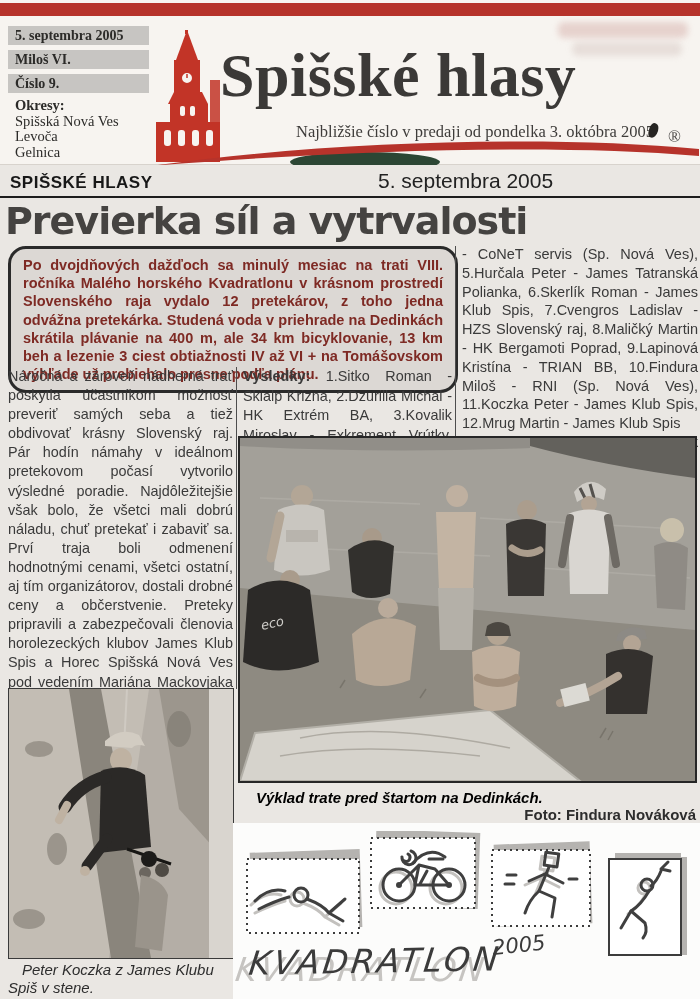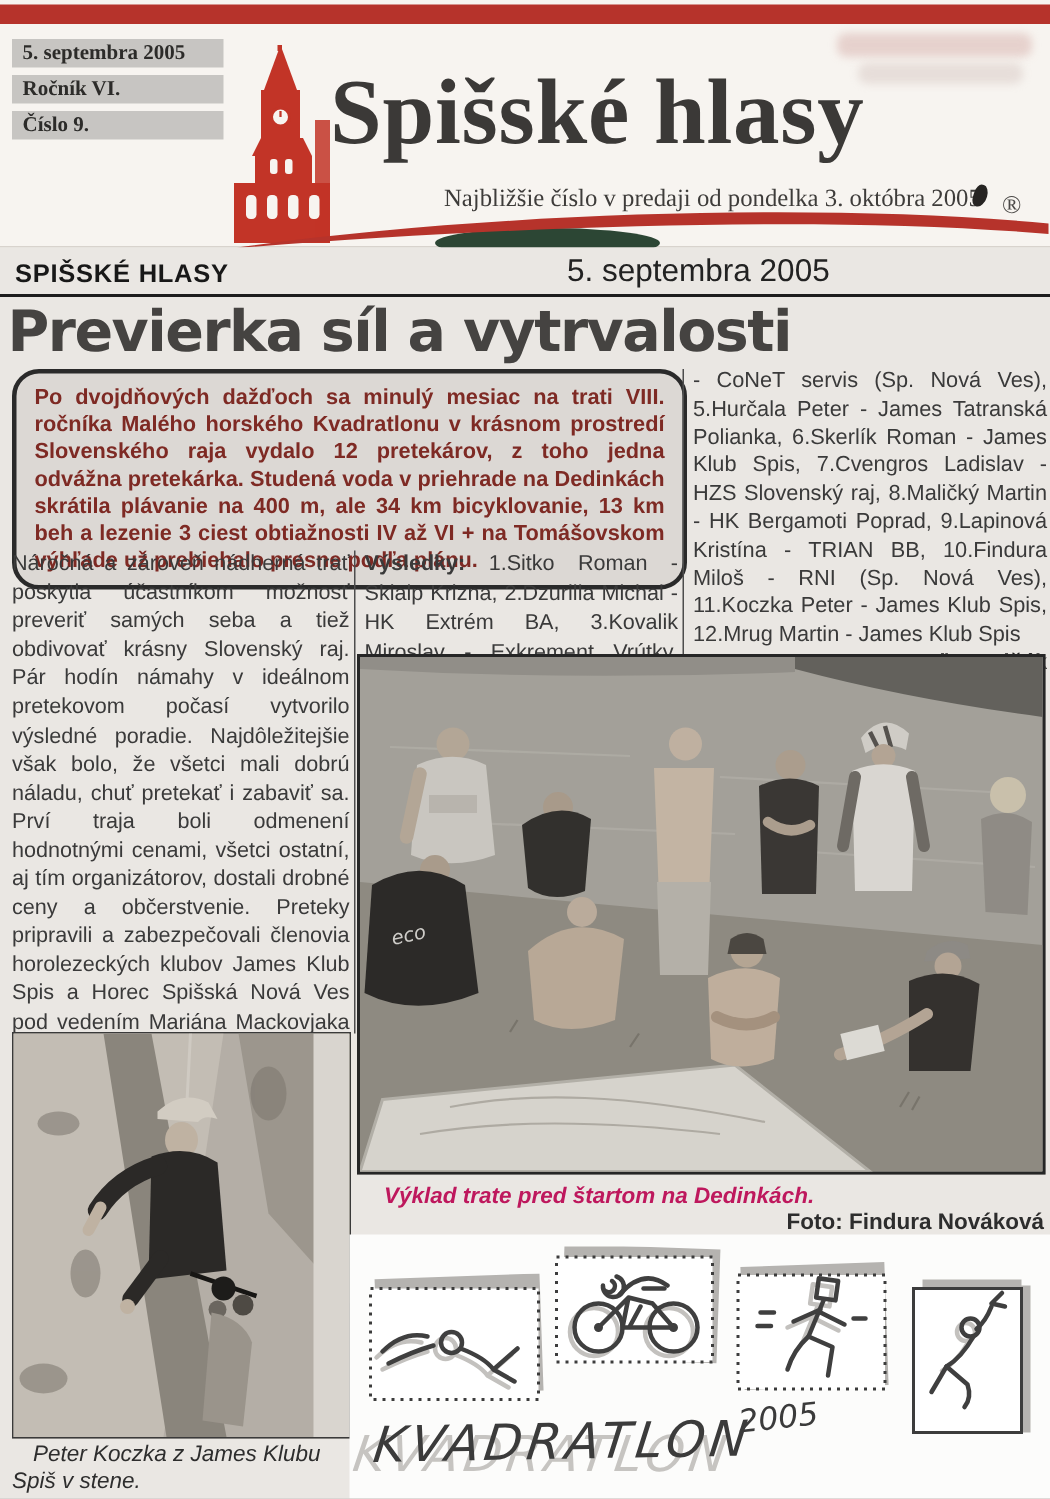--- a/index.html
+++ b/index.html
@@ -53,21 +53,21 @@
   .col-mid .lbl{font-weight:bold;}
   .vrule{position:absolute;width:1px;background:#4d4d4d;}
   .vr1{left:455px;top:81px;height:190px;}
   .vr2{left:236px;top:202px;height:322px;}
   p{margin:0;}
 
   .photo-main{position:absolute;left:238px;top:271px;width:459px;height:347px;
               border:2px solid #262626;box-sizing:border-box;background:#9b9893;}
   .photo-main svg,.photo-left svg{display:block;width:100%;height:100%;}
   .cap-main{position:absolute;left:256px;top:624px;font-size:15px;font-weight:bold;
-            font-style:italic;color:#be185d;}
+            font-style:italic;color:#000000;}
   .credit{position:absolute;right:4px;top:641px;font-size:15px;font-weight:bold;color:#2d2d2d;}
   .photo-left{position:absolute;left:8px;top:523px;width:226px;height:271px;
               border:1px solid #3a3a3a;box-sizing:border-box;background:#b4aea6;}
   .cap-left{position:absolute;left:8px;top:796px;width:230px;font-size:15px;font-weight:normal;
             font-style:italic;color:#2d2d2d;text-indent:14px;line-height:17.5px;}
 
   .artpanel{position:absolute;left:233px;top:658px;width:467px;height:176px;
             background:var(--panel_white,#fcfcfb);}
   .sk{position:absolute;}
   .s1{left:10px;top:26px;} .s2{left:136px;top:8px;} .s3{left:256px;top:18px;} .s4{left:372px;top:28px;}
@@ -86,22 +86,28 @@
 <div id="page">
 
   <div class="masthead">
     <div class="redbar"></div>
 
     <div class="ghost g1"></div>
     <div class="ghost g2"></div>
 
     <div class="infobox">
       <div class="stripe">5. septembra 2005</div>
-      <div class="stripe">Ročník VI.</div>
+      <div class="stripe">Miloš VI.</div>
       <div class="stripe">Číslo 9.</div>
+      <div class="districts">
+        <div class="lbl">Okresy:</div>
+        <div>Spišská Nová Ves</div>
+        <div>Levoča</div>
+        <div>Gelnica</div>
+      </div>
     </div>
 
     <svg class="church" width="96" height="132" viewBox="0 0 96 132">
       <g fill="#c23427">
         <polygon points="47,0 58,30 36,30"></polygon>
         <rect x="45" y="-4" width="3" height="8"></rect>
         <rect x="34" y="30" width="26" height="44"></rect>
         <polygon points="28,74 68,74 62,62 34,62"></polygon>
         <rect x="30" y="74" width="38" height="18"></rect>
         <rect x="16" y="92" width="64" height="40"></rect>

